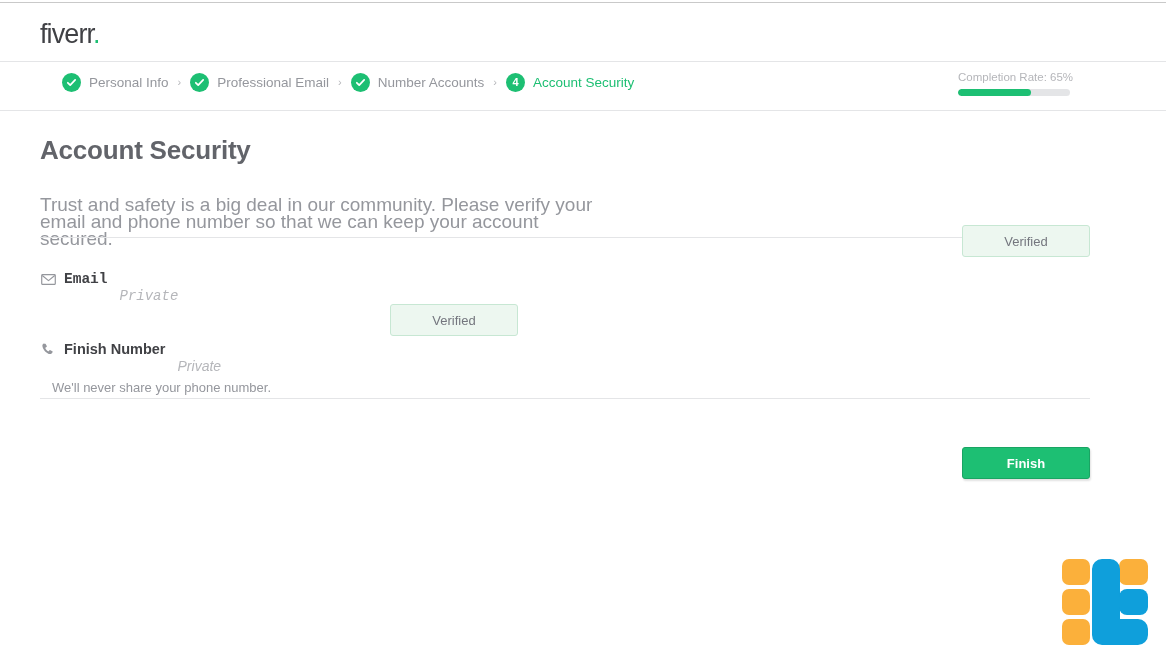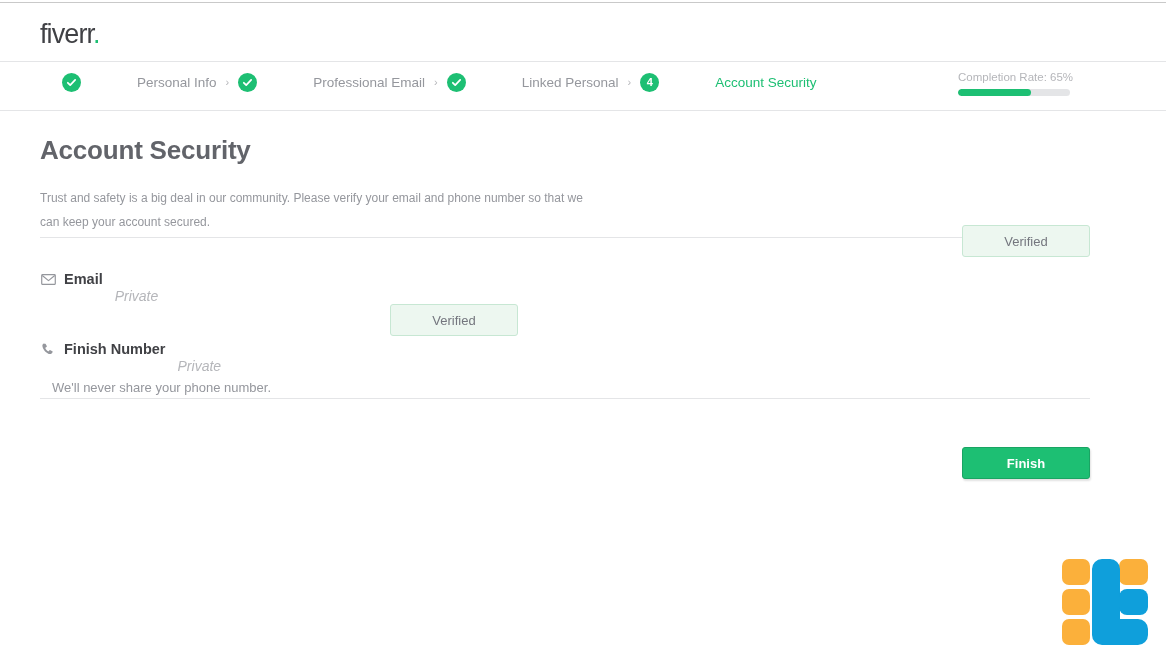--- a/index.html
+++ b/index.html
@@ -31,21 +31,21 @@
 
   
   .stepper-bar {
     position: absolute; top: 63px; left: 0; width: 1166px; height: 48px;
     border-bottom: 1px solid #e4e5e7; background: #fff;
   }
   .steps {
     position: absolute; left: 62px; top: 10px;
     display: flex; align-items: center;
   }
-  .step { display: flex; align-items: center; gap: 48px; }
+  .step { display: flex; align-items: center; }
   .step-circle {
     width: 19px; height: 19px; border-radius: 50%;
     background: #1dbf73; display: flex; align-items: center;
     justify-content: center; flex: none;
   }
   .step-circle svg { display: block; }
   .step-num {
     color: #fff; font-size: 11px; font-weight: bold; line-height: 1;
   }
   .step-label {
@@ -72,32 +72,32 @@
 
   
   .content { position: absolute; top: 111px; left: 0; width: 1166px; }
   .inner { position: relative; margin-left: 40px; width: 1050px; }
 
   .page-title {
     position: absolute; top: 24px; left: 0;
     font-size: 26px; font-weight: bold; color: #62646a; letter-spacing: -0.2px;
   }
   .page-desc {
-    position: absolute; top: 75px; left: 0; width: 560px;
-    font-size: 12px; color: #95979d; line-height: 24px;
+    position: absolute; top: 85px; left: 0; width: 560px;
+    font-size: 19px; color: #95979d; line-height: 17px;
   }
 
   .rule {
     position: absolute; left: 0; width: 1050px; height: 1px; background: #e4e5e7;
   }
   .rule-1 { top: 126px; }
 
   
   .row { position: absolute; left: 0; width: 1050px; }
-  .row-email { top: 143px; height: 70px; }
+  .row-email { top: 143px; height: 70px; font-family: Liberation Mono, monospace; }
   .row-phone { top: 213px; height: 74px; }
 
   .row-head { display: flex; align-items: center; }
   .row-icon {
     width: 16px; height: 16px; margin-right: 8px;
     display: flex; align-items: center; justify-content: center; flex: none;
     color: #95979d;
   }
   .row-icon svg { display: block; }
   .row-title { font-size: 14.5px; font-weight: bold; color: #404145; }
@@ -167,21 +167,21 @@
         <span class="step-label">Professional Email</span>
       </div>
       <span class="chev">›</span>
 
       <div class="step">
         <span class="step-circle">
           <svg width="11" height="11" viewBox="0 0 12 12">
               <path d="M2 6.3 L4.6 8.9 L10 3.2" stroke="#ffffff" stroke-width="1.9" fill="none" stroke-linecap="round" stroke-linejoin="round"></path>
             </svg>
         </span>
-        <span class="step-label">Linked Personal</span>
+        <span class="step-label">Number Accounts</span>
       </div>
       <span class="chev">›</span>
 
       <div class="step active">
         <span class="step-circle">
           <span class="step-num">4</span>
         </span>
         <span class="step-label">Account Security</span>
       </div>
 

